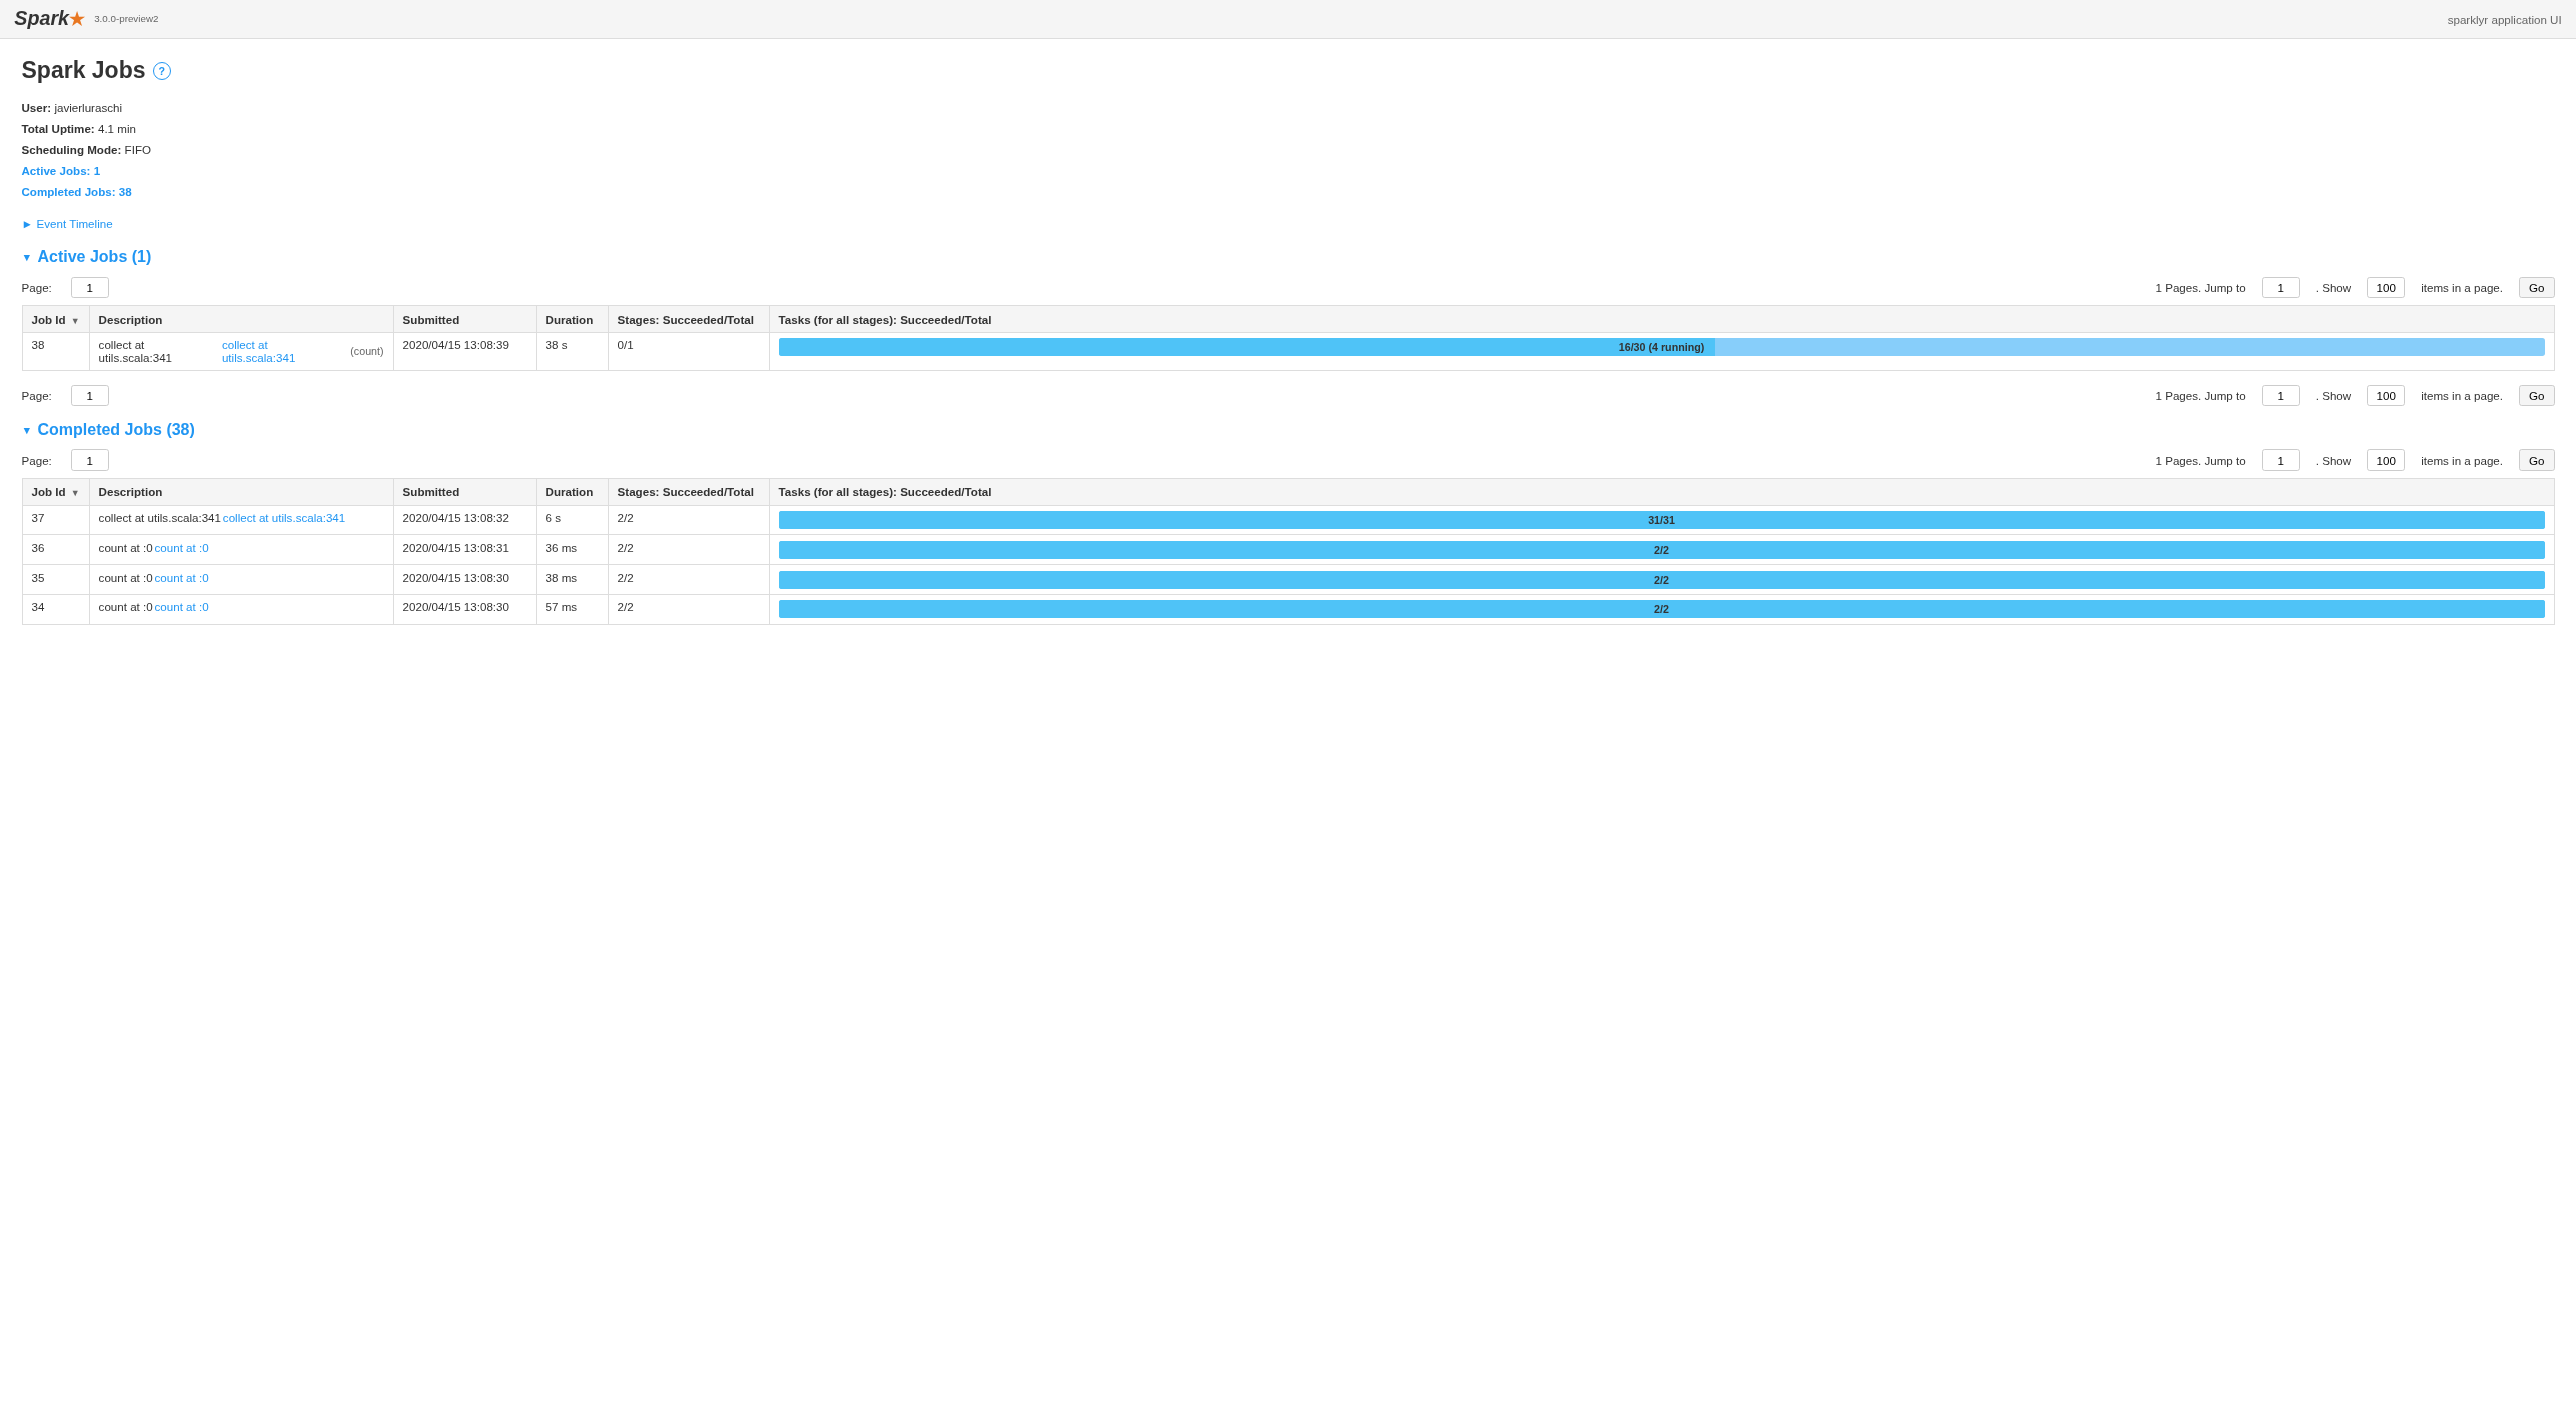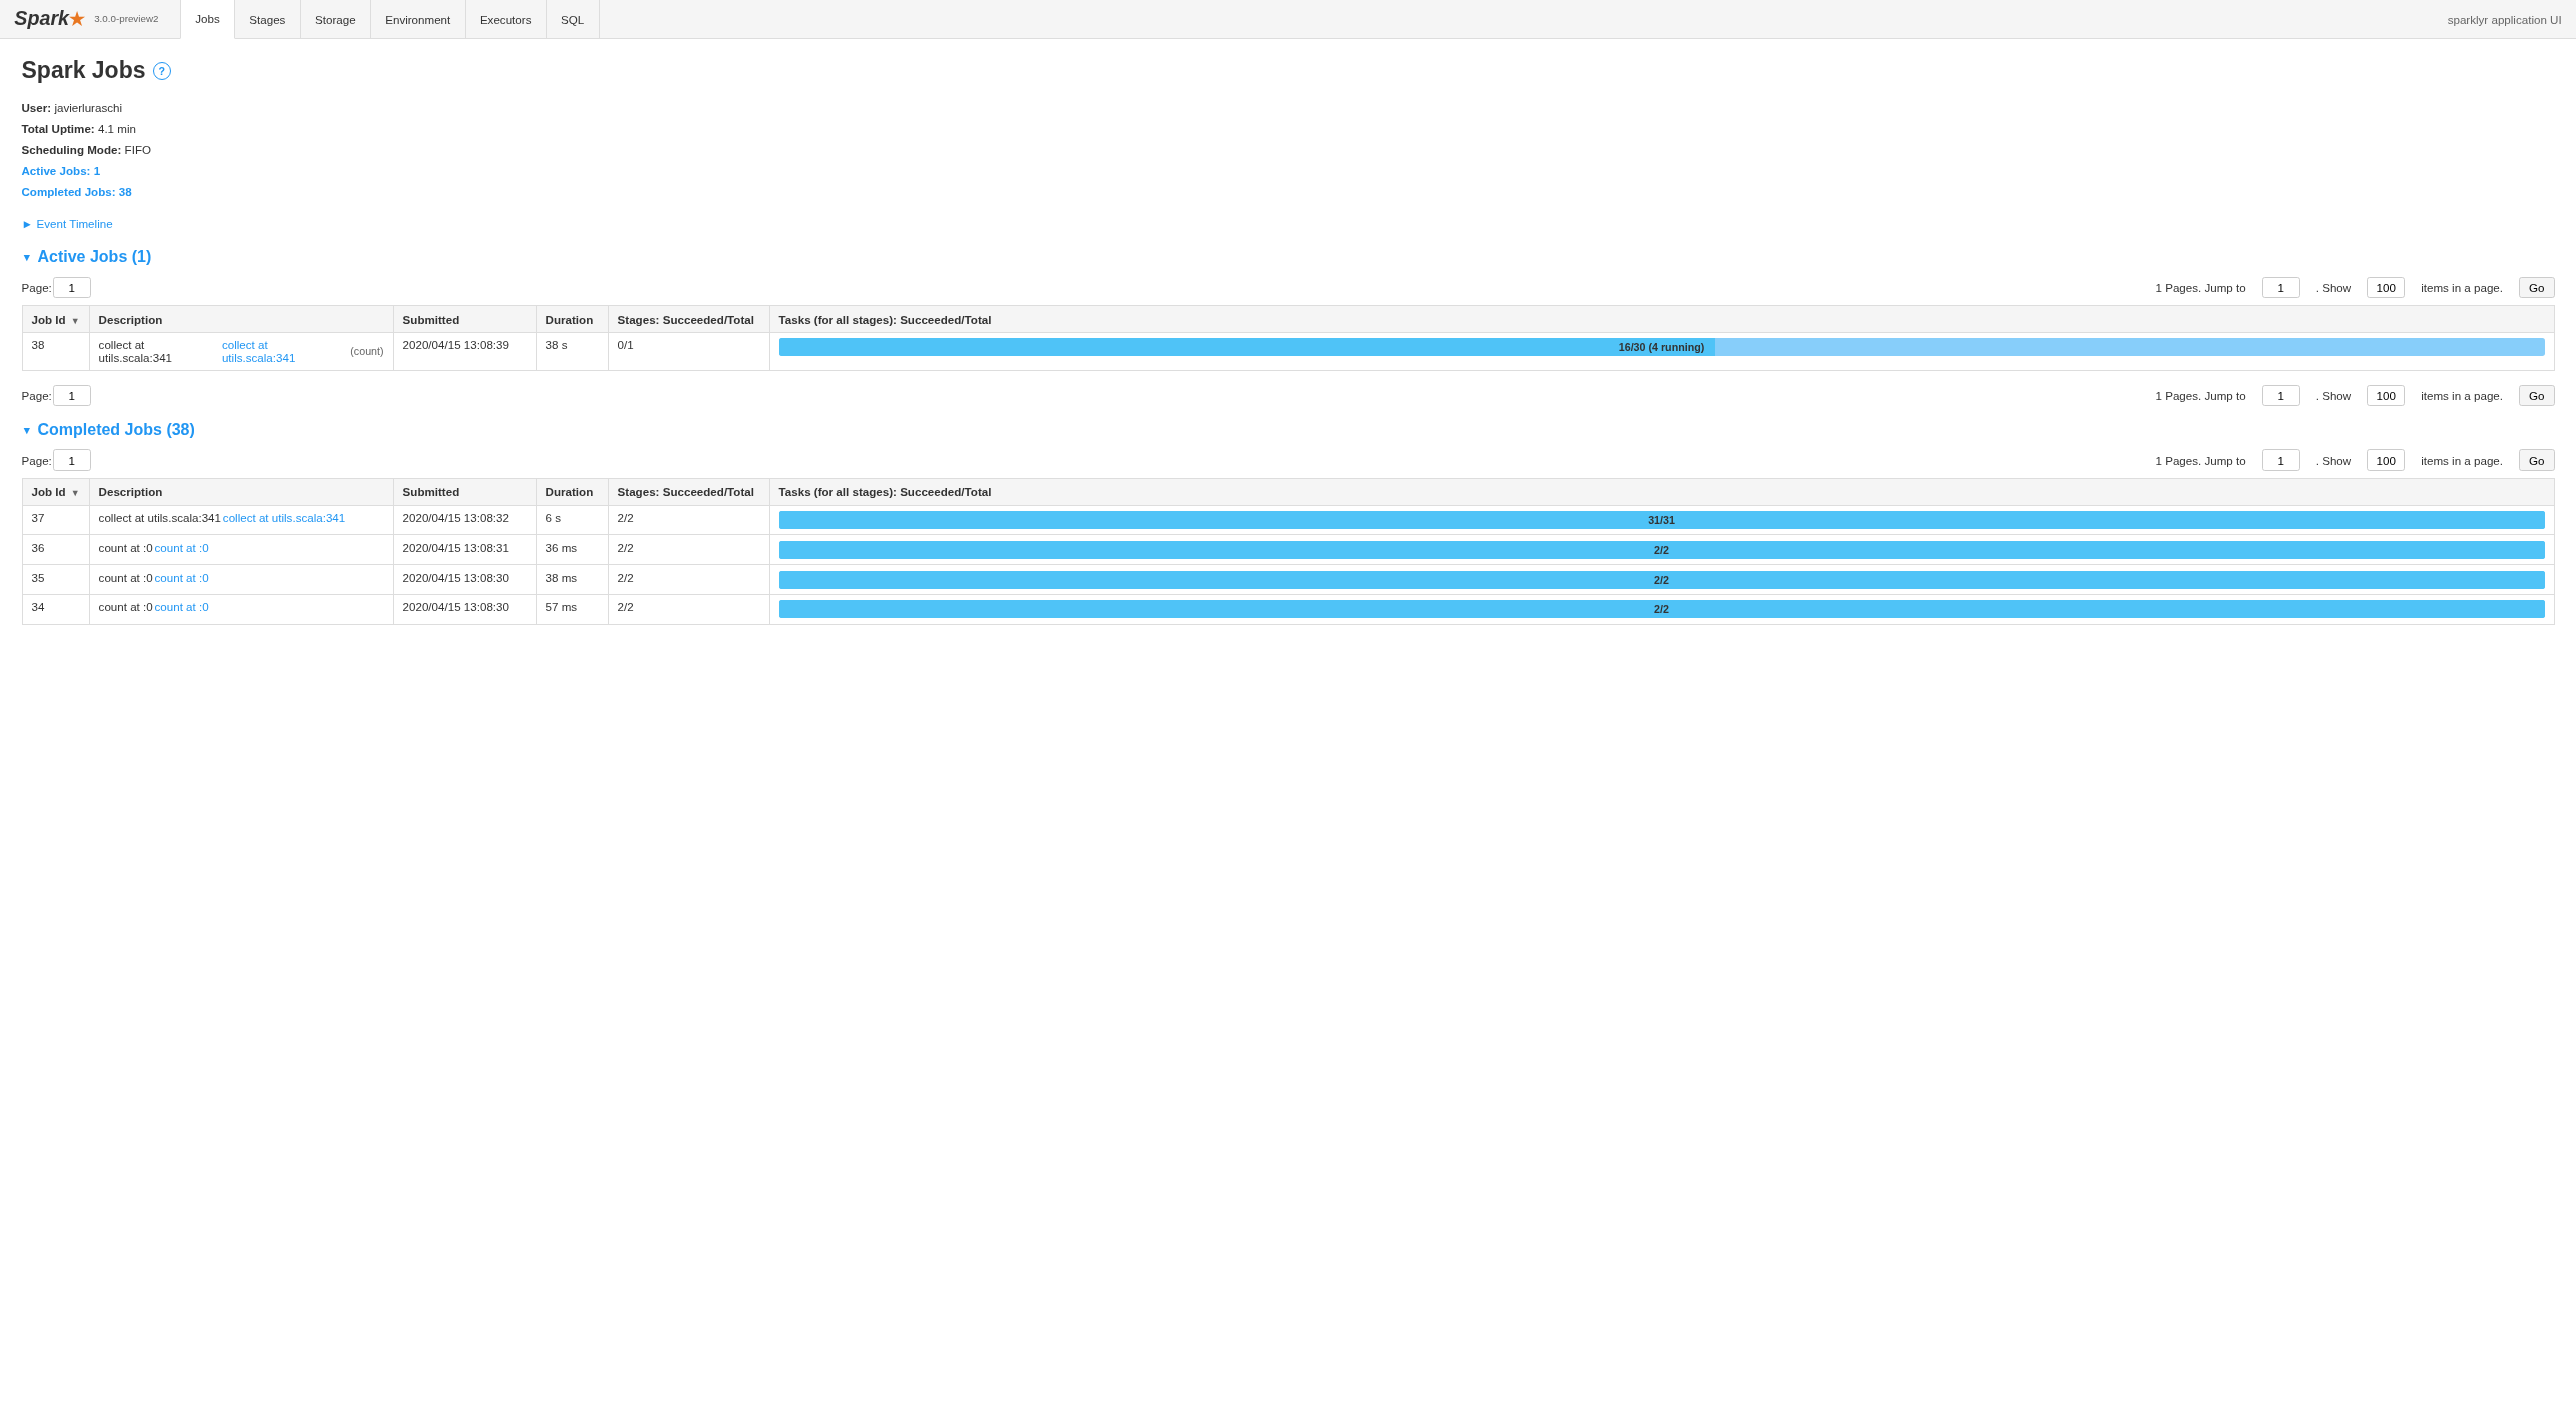--- a/index.html
+++ b/index.html
@@ -137,21 +137,21 @@
     
     .pagination-row {
       display: flex;
       align-items: center;
       justify-content: space-between;
       margin-bottom: 7.2px;
     }
     .pagination-left {
       display: flex;
       align-items: center;
-      gap: 1px;
+      gap: 19px;
       font-size: 11.6px;
     }
     .pagination-right {
       display: flex;
       align-items: center;
       gap: 16px;
       font-size: 11.6px;
     }
     .page-input {
       width: 38px;
@@ -255,28 +255,20 @@
 <body>
 
 <nav class="navbar">
   <div class="navbar-brand">
     <div class="spark-logo">
       <span class="spark-logo-text">
         <span style="color:#333;font-style:italic;">Spark</span><span class="spark-logo-star">★</span>
       </span>
       <span class="spark-version">3.0.0-preview2</span>
     </div>
-  </div>
-  <div class="nav-links">
-    <a class="nav-link active">Jobs</a>
-    <a class="nav-link">Stages</a>
-    <a class="nav-link">Storage</a>
-    <a class="nav-link">Environment</a>
-    <a class="nav-link">Executors</a>
-    <a class="nav-link">SQL</a>
   </div>
   <span class="nav-app-name">sparklyr application UI</span>
 </nav>
 
 <div class="main-content">
 
   <h1 class="page-title">
     <span>Spark Jobs</span>
     <span class="help-badge">?</span>
   </h1>

